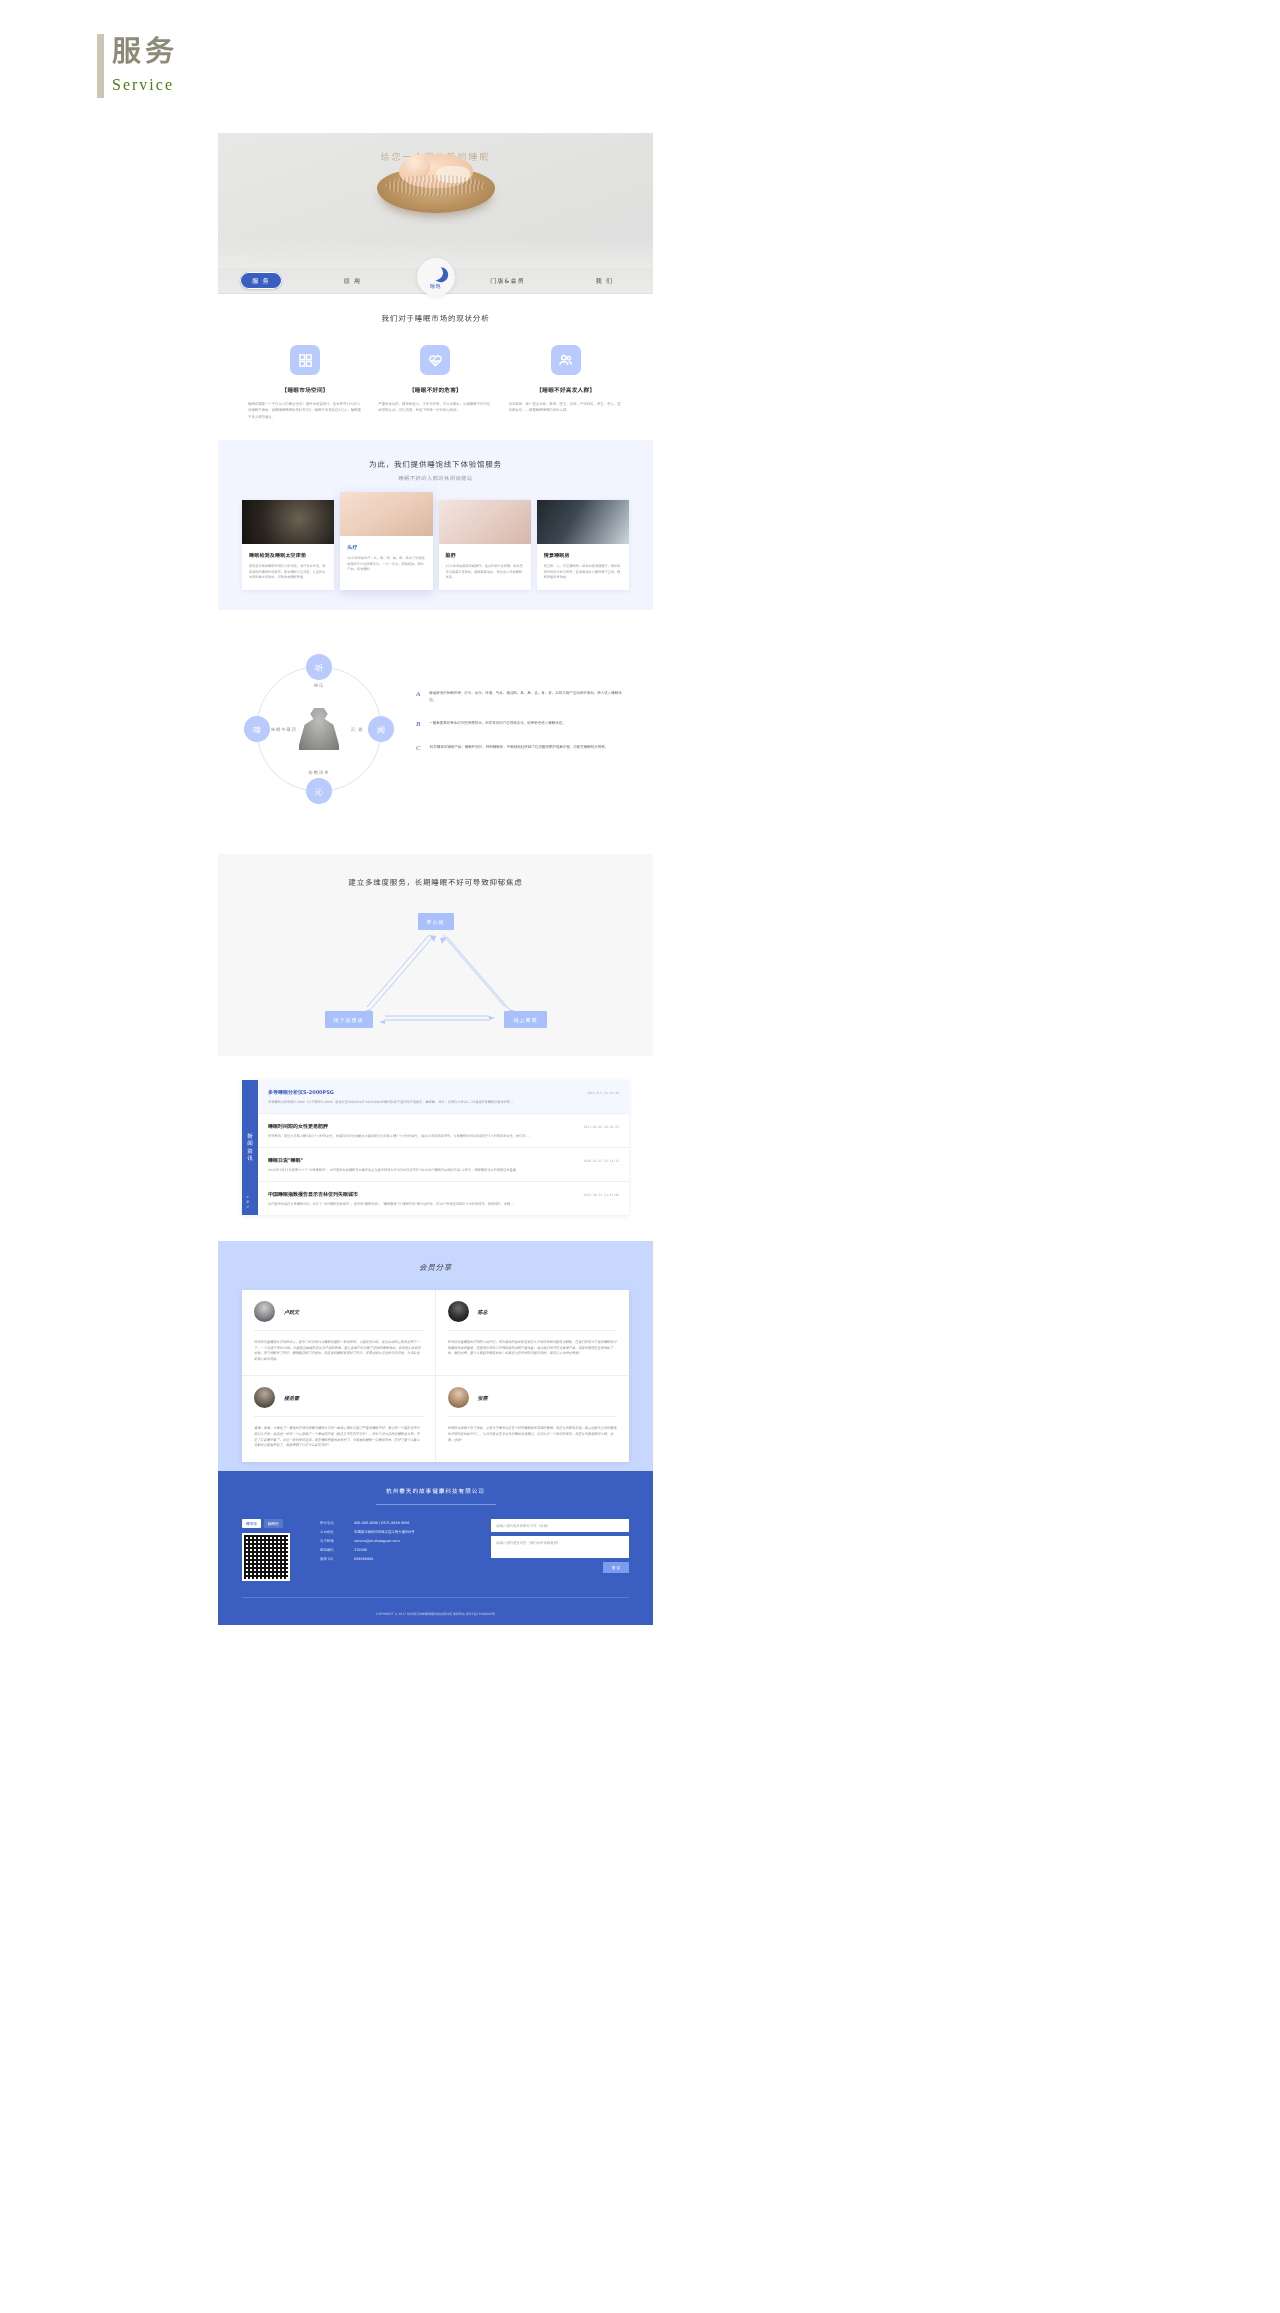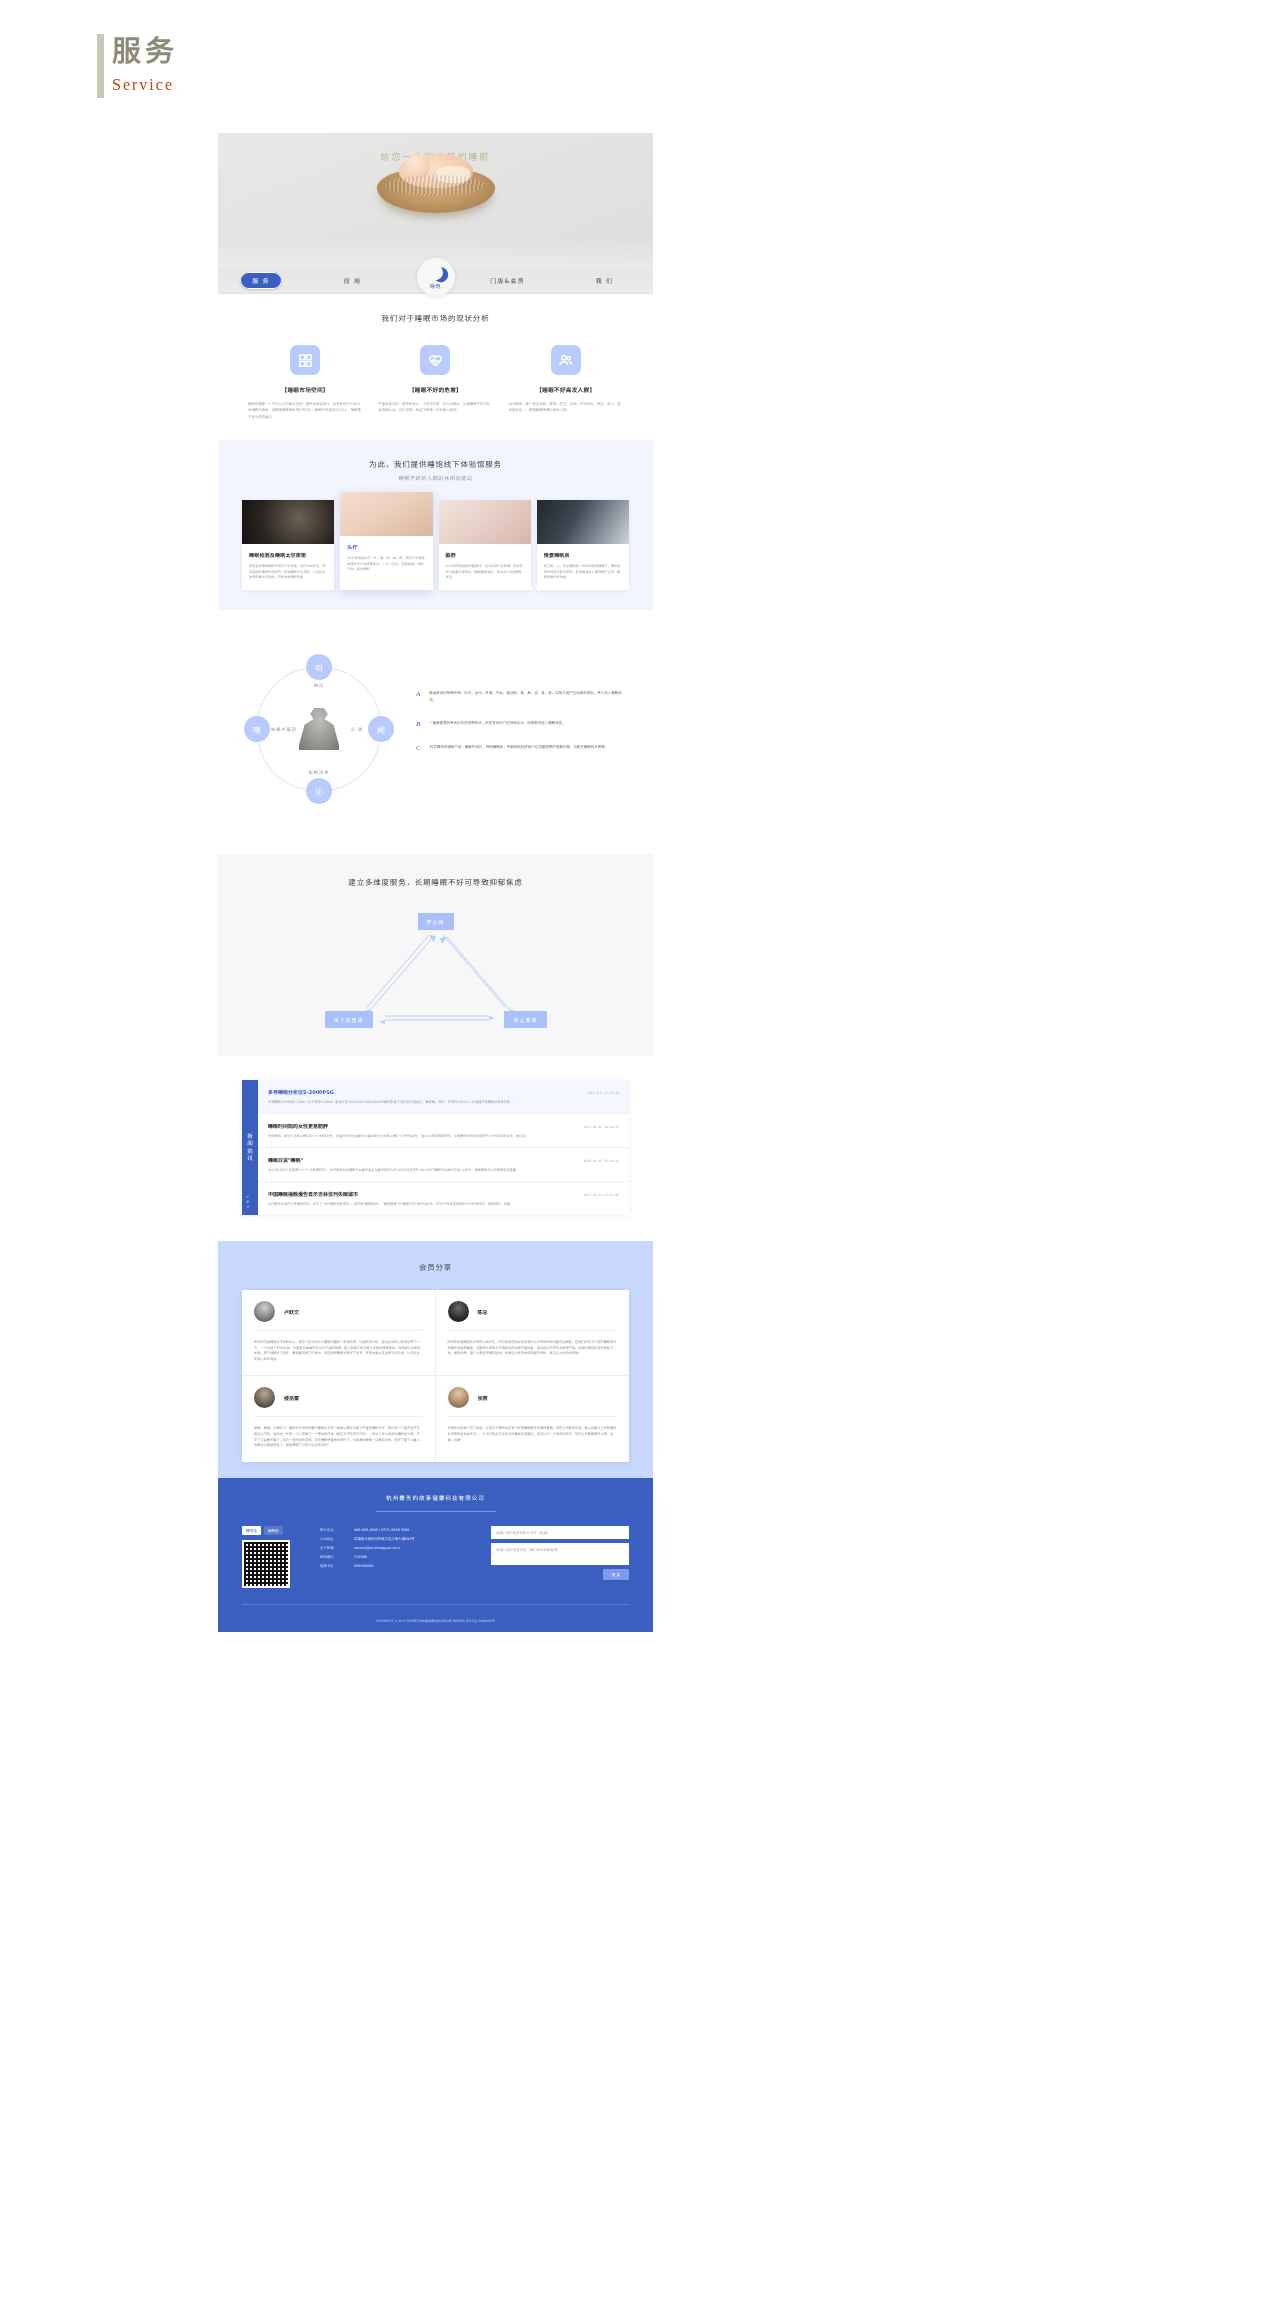--- a/index.html
+++ b/index.html
@@ -13,21 +13,21 @@
   body { width: 1280px; height: 2313px; position: relative; overflow: hidden; }
 
   
   .page-head { position: absolute; left: 97px; top: 34px; display: flex; gap: 8px; }
   .page-head .bar { width: 7px; height: 64px; background: #c9c6b4; }
   .page-head .txt .cn {
     font-size: 29px; font-weight: bold; color: #8d8b78; letter-spacing: 4px;
     line-height: 34px; font-family: "DejaVu Sans", sans-serif;
   }
   .page-head .txt .en {
-    font-size: 16px; color: #c2410c; letter-spacing: 2px; margin-top: 8px;
+    font-size: 16px; color: #4d7c0f; letter-spacing: 2px; margin-top: 8px;
     font-family: "Liberation Serif", serif;
   }
 
   
   .frame { position: absolute; left: 218px; top: 133px; width: 435px; }
 
   
   .hero {
     position: relative; height: 135px;
     background: linear-gradient(160deg,#e8e8e6 0%,#e3e3e1 45%,#dedede 100%);
@@ -204,21 +204,21 @@
   .news-top { display: flex; align-items: baseline; }
   .news-h { font-size: 5px; font-weight: bold; color: #2c2c2c; flex: 1;
     font-family: "DejaVu Sans", sans-serif; }
   .news-row.first .news-h { color: #3b5fc0; }
   .news-date { font-size: 3.1px; color: #aaa; font-family: "DejaVu Sans Mono", monospace; }
   .news-p { font-size: 3.2px; color: #999; margin-top: 5px; line-height: 5px;
     white-space: nowrap; overflow: hidden; text-overflow: ellipsis;
     font-family: "DejaVu Sans", sans-serif; }
 
   
-  .mem-sec { background: #c8d7fd; padding: 20px 0 16px; }
+  .mem-sec { background: #c8d7fd; padding: 20px 0 9px; font-style: italic; }
   .mem-grid { display: flex; flex-wrap: wrap; background: #fff; margin: 18px 24px 0;
     box-shadow: 0 1px 5px rgba(50,70,150,.12); }
   .mem { width: 50%; padding: 11px 12px 13px; }
   .mem:nth-child(odd) { border-right: 1px solid #eee; }
   .mem:nth-child(-n+2) { border-bottom: 1px solid #eee; }
   .mem-head { display: flex; align-items: center; gap: 9px; padding-bottom: 8px;
     border-bottom: 1px solid #e9eef9; }
   .ava { width: 21px; height: 21px; border-radius: 50%; flex: 0 0 21px; }
   .ava1 { background: radial-gradient(circle at 50% 32%, #cfcfcf 0%, #8f8f93 48%, #41444c 100%); }
   .ava2 { background: radial-gradient(circle at 50% 34%, #6b6b6b 0%, #2e2e2e 55%, #111 100%); }

